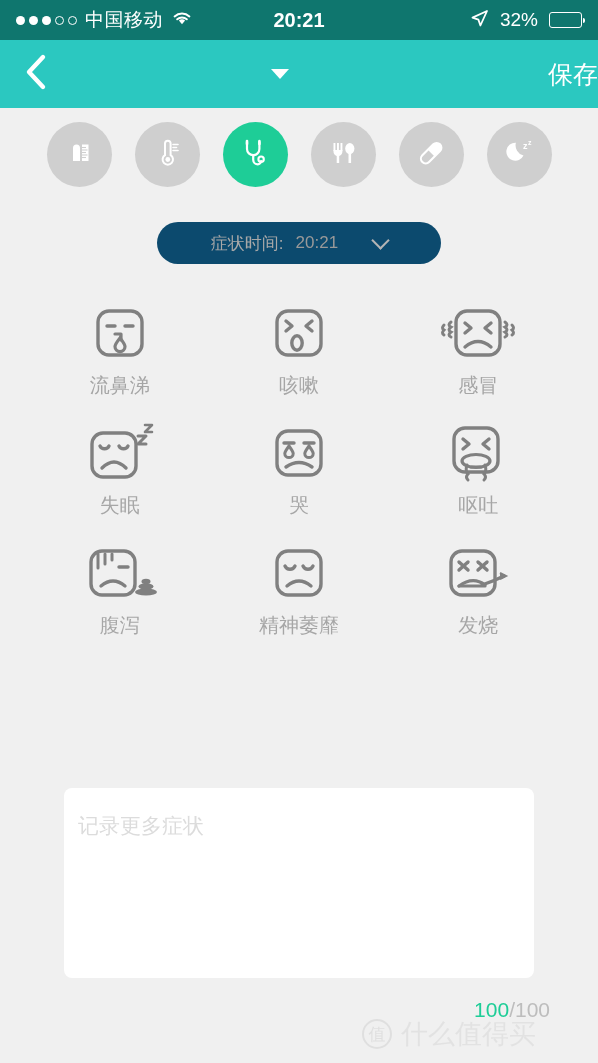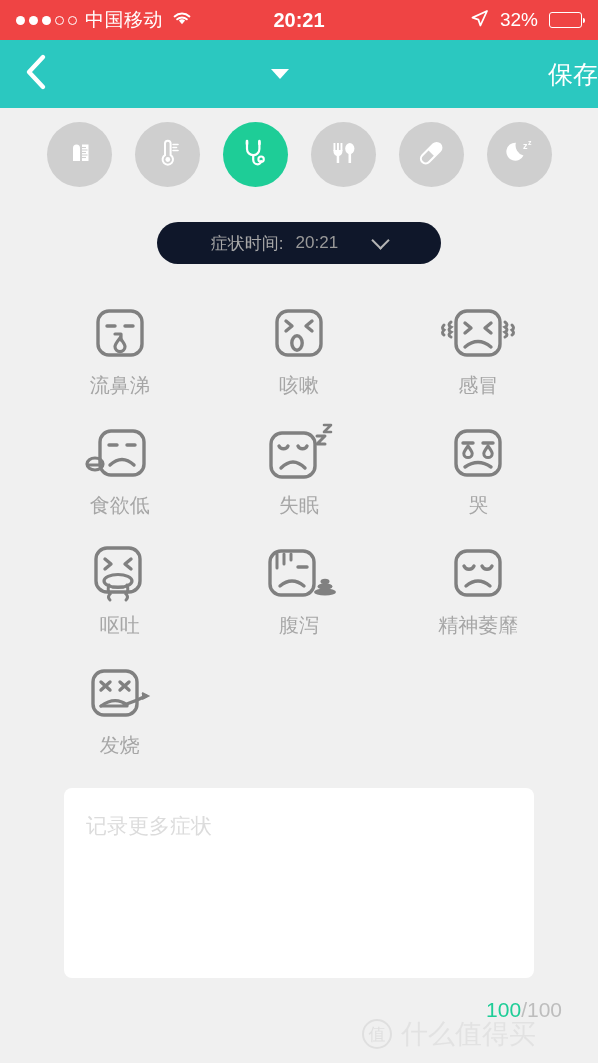--- a/index.html
+++ b/index.html
@@ -7,21 +7,21 @@
     width: 598px; height: 1063px;
     background: #f0f0f0;
     font-family: "Liberation Sans", "DejaVu Sans", sans-serif;
     overflow: hidden;
   }
   .screen { position: relative; width: 598px; height: 1063px; background: #f0f0f0; }
 
   
   .statusbar {
     position: absolute; top: 0; left: 0; width: 598px; height: 40px;
-    background: #ef4444; color: #ffffff;
+    background: #0f766e; color: #ffffff;
     display: flex; align-items: center; padding: 4px 16px;
   }
   .sb-left { display: flex; align-items: center; gap: 8px; flex: 1; }
   .dots { display: flex; align-items: center; gap: 4px; }
   .dot { width: 9px; height: 9px; border-radius: 50%; background: #fff; }
   .dot.hollow { background: transparent; border: 1.5px solid #fff; }
   .carrier { font-size: 19px; letter-spacing: 0.5px; }
   .sb-center { position: absolute; left: 0; width: 598px; text-align: center;
     font-size: 20px; font-weight: bold; pointer-events: none; }
   .sb-right { display: flex; align-items: center; gap: 11px; justify-content: flex-end; flex: 1; z-index: 2; }
@@ -53,45 +53,45 @@
   }
   .cat {
     width: 65px; height: 65px; border-radius: 50%; background: #cfcfcf;
     display: flex; align-items: center; justify-content: center;
   }
   .cat.active { background: #1ecd97; }
 
   
   .time-pill {
     position: absolute; top: 222px; left: 157px; width: 284px; height: 42px;
-    background: #0f172a; border-radius: 21px; display: flex; align-items: center;
+    background: #0c4a6e; border-radius: 21px; display: flex; align-items: center;
     justify-content: center; gap: 12px;
   }
   .time-pill .tp-label { font-size: 17px; color: #a8a8a8; }
   .time-pill .tp-value { font-size: 17px; color: #999999; }
   .chev { width: 13px; height: 13px; border-right: 2.4px solid #b5b5b5;
     border-bottom: 2.4px solid #b5b5b5; transform: rotate(45deg); margin-left: 24px; margin-top: -6px; }
 
   
   .grid {
     position: absolute; top: 296px; left: 30px; width: 538px;
     display: grid; grid-template-columns: repeat(3, 1fr); row-gap: 6px;
   }
   .sym { height: 114px; display: flex; flex-direction: column; align-items: center; }
   .sym-ico { height: 74px; display: flex; align-items: center; justify-content: center; }
   .sym-label { font-size: 20px; color: #a6a6a6; margin-top: 2px; }
 
   
   .note {
     position: absolute; top: 788px; left: 64px; width: 470px; height: 190px;
-    background: #ffffff; border-radius: 8px; padding: 24px 22px;
+    background: #ffffff; border-radius: 8px; padding: 24px 14px;
   }
   .note-placeholder { font-size: 21px; color: #dcdcdc; }
   .counter { position: absolute; top: 998px; left: 0; width: 598px;
-    text-align: right; padding-right: 36px; font-size: 21px; }
+    text-align: right; padding-right: 48px; font-size: 21px; }
   .counter .cur { color: #1ecd97; }
   .counter .max { color: #bdbdbd; }
 
   
   .watermark {
     position: absolute; top: 1016px; left: 0; width: 598px;
     display: flex; align-items: center; justify-content: flex-end;
     padding-right: 62px; gap: 9px; opacity: 0.55;
   }
   .wm-logo {
@@ -275,33 +275,20 @@
           <path d="M26 47 q13 -11 26 0" fill="none" stroke="#808080" stroke-width="3.4" stroke-linecap="round"></path>
           <path d="M12 22 q-4 3 0 5 q-4 3 0 5 q-4 3 0 5" fill="none" stroke="#808080" stroke-width="3" stroke-linecap="round"></path>
           <path d="M5 25 q-3 3 0 5 q-3 3 0 5" fill="none" stroke="#808080" stroke-width="3" stroke-linecap="round"></path>
           <path d="M66 22 q4 3 0 5 q4 3 0 5 q4 3 0 5" fill="none" stroke="#808080" stroke-width="3" stroke-linecap="round"></path>
           <path d="M73 25 q3 3 0 5 q3 3 0 5" fill="none" stroke="#808080" stroke-width="3" stroke-linecap="round"></path>
         </svg>
       </span>
       <span class="sym-label">感冒</span>
     </div>
 
-    <div class="sym">
-      <span class="sym-ico">
-        <svg width="74" height="66" viewBox="0 0 74 66">
-          <rect x="17" y="11" width="44" height="44" rx="11" fill="none" stroke="#808080" stroke-width="3.4"></rect>
-          <line x1="26" y1="25" x2="34" y2="25" stroke="#808080" stroke-width="3.4" stroke-linecap="round"></line>
-          <line x1="44" y1="25" x2="52" y2="25" stroke="#808080" stroke-width="3.4" stroke-linecap="round"></line>
-          <path d="M27 45 q12 -11 24 0" fill="none" stroke="#808080" stroke-width="3.4" stroke-linecap="round"></path>
-          <ellipse cx="12" cy="44" rx="8" ry="6" fill="none" stroke="#808080" stroke-width="3.2"></ellipse>
-          <line x1="5" y1="45" x2="19.5" y2="45" stroke="#808080" stroke-width="3.2" stroke-linecap="round"></line>
-        </svg>
-      </span>
-      <span class="sym-label">食欲低</span>
-    </div>
 
     <div class="sym">
       <span class="sym-ico">
         <svg width="78" height="70" viewBox="0 0 78 70">
           <rect x="11" y="15" width="44" height="44" rx="11" fill="none" stroke="#808080" stroke-width="3.4"></rect>
           <path d="M19 28 a5 5 0 0 0 9 0" fill="none" stroke="#808080" stroke-width="3.4" stroke-linecap="round"></path>
           <path d="M38 28 a5 5 0 0 0 9 0" fill="none" stroke="#808080" stroke-width="3.4" stroke-linecap="round"></path>
           <path d="M21 50 q12 -12 24 0" fill="none" stroke="#808080" stroke-width="3.4" stroke-linecap="round"></path>
           <path d="M57 18 h8 l-8 8 h8" fill="none" stroke="#808080" stroke-width="3" stroke-linecap="round" stroke-linejoin="round"></path>
           <path d="M64 7 h7 l-7 7 h7" fill="none" stroke="#808080" stroke-width="2.6" stroke-linecap="round" stroke-linejoin="round"></path>

